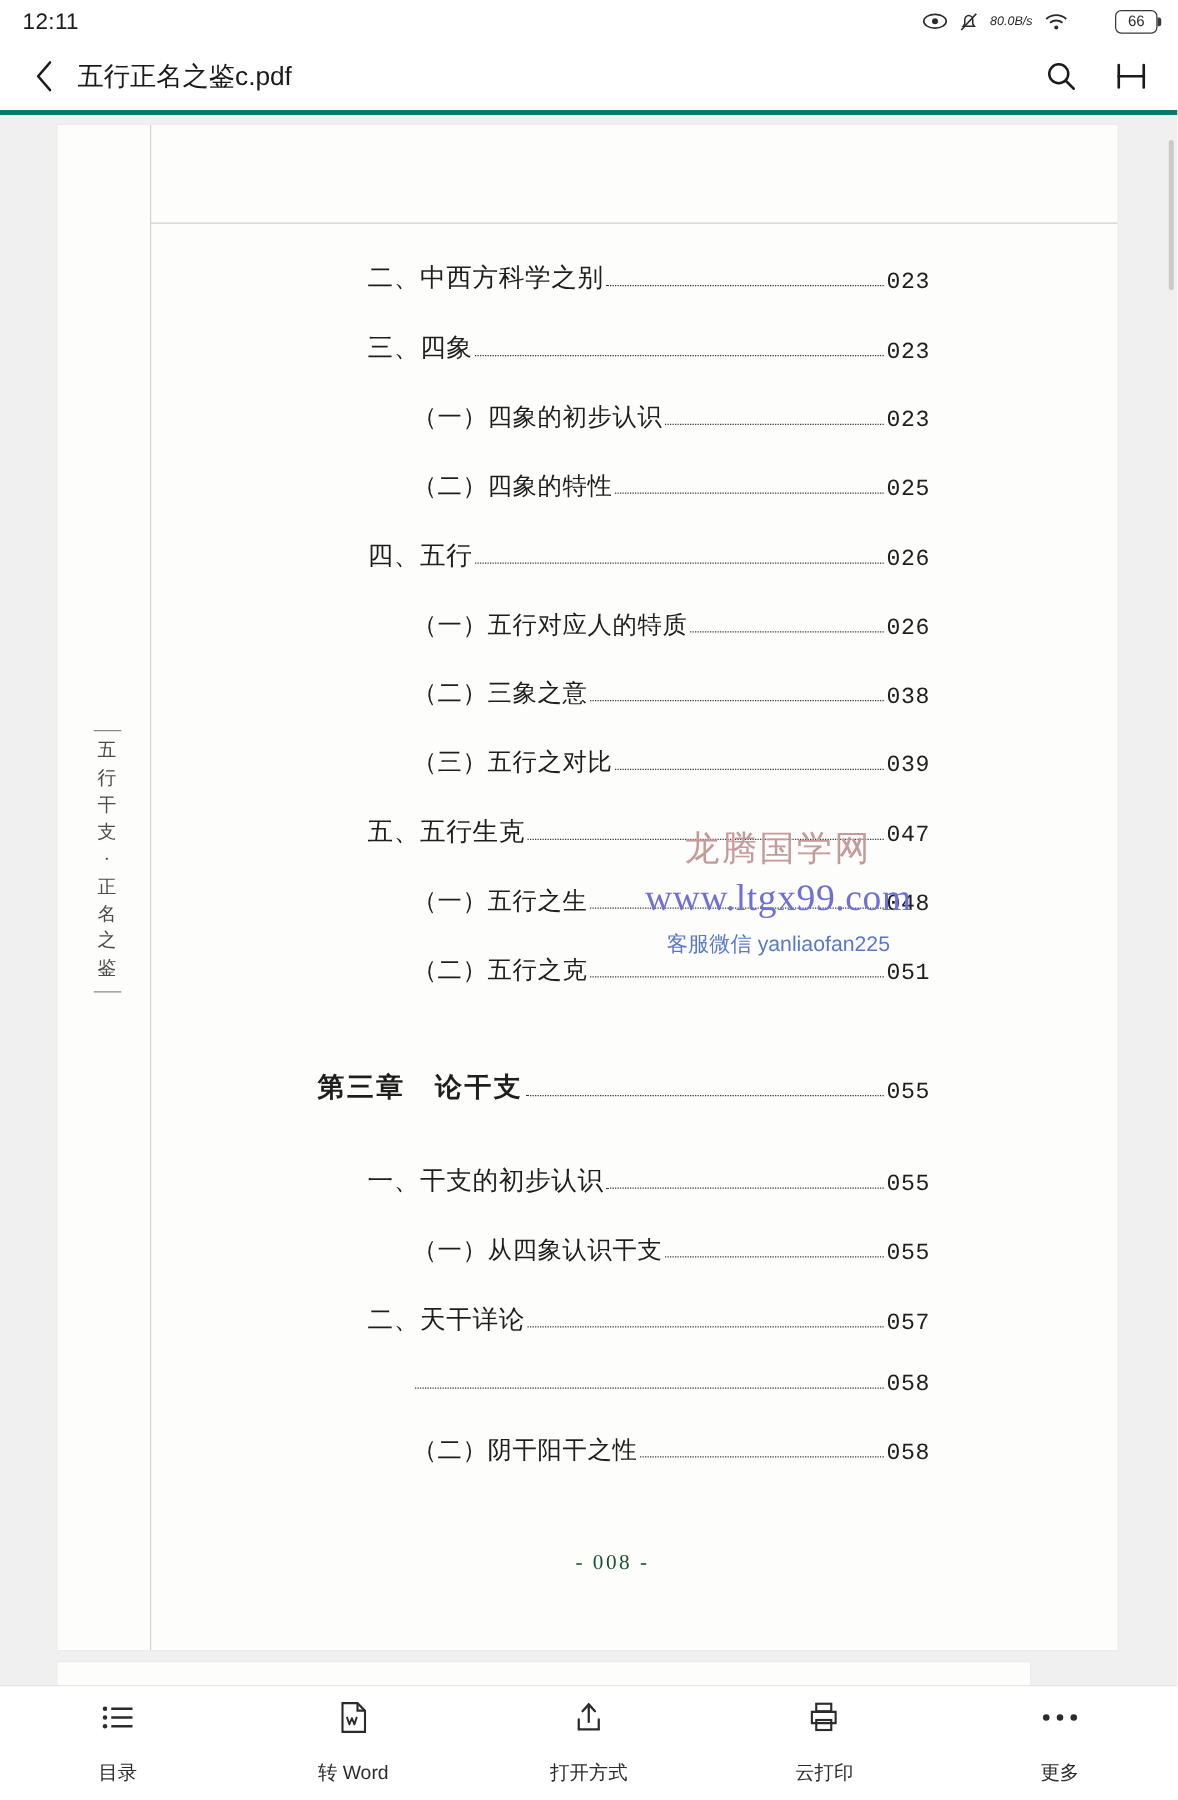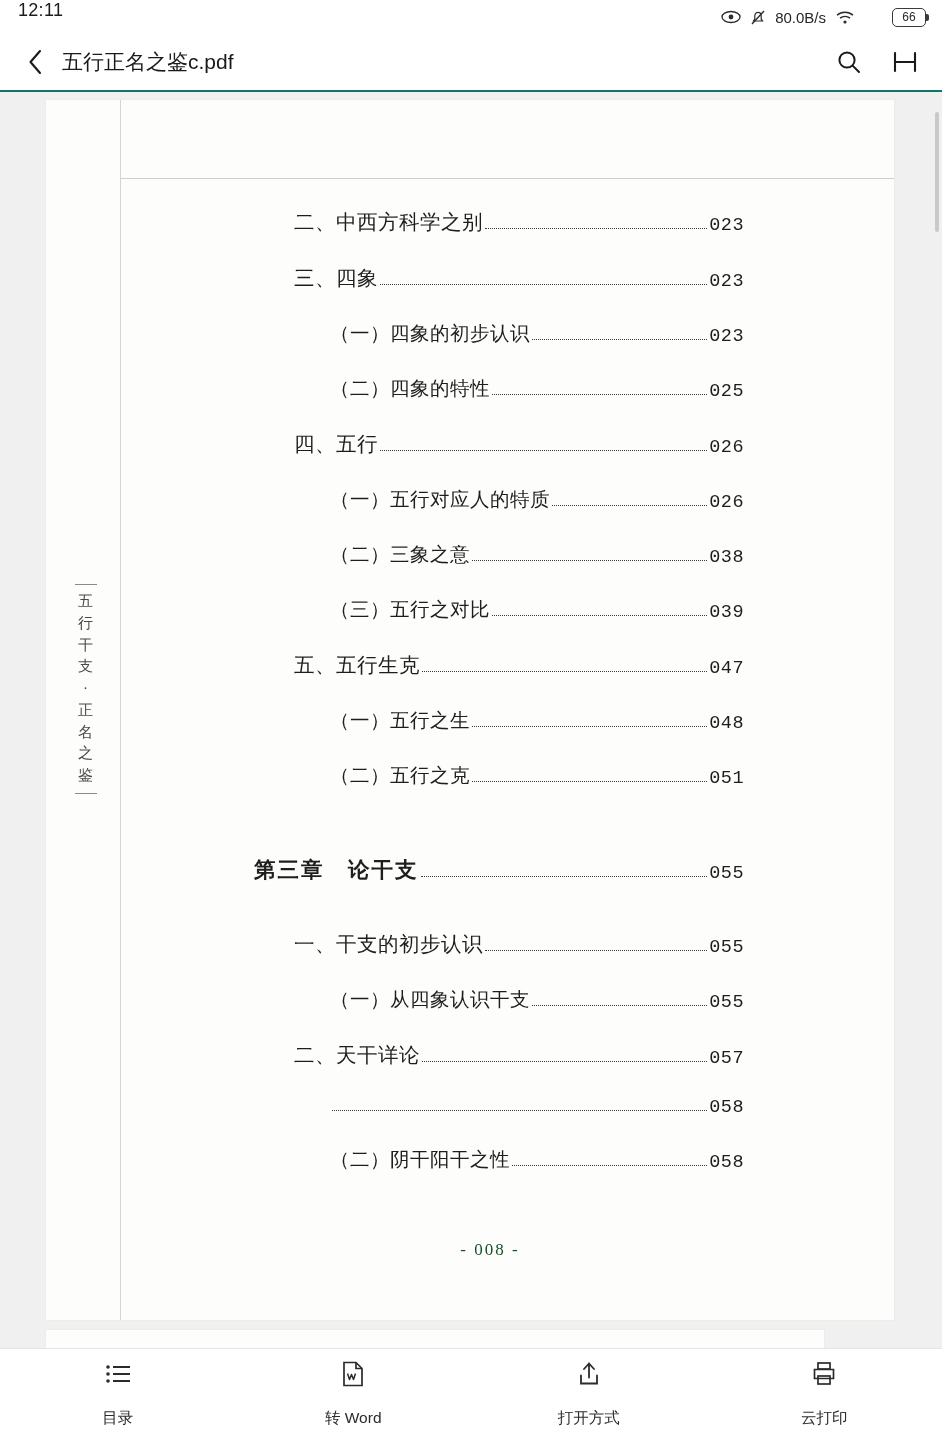--- a/index.html
+++ b/index.html
@@ -6,53 +6,54 @@
   html, body {
     width: 942px; height: 1440px;
     background: #ffffff;
     font-family: "Liberation Sans", sans-serif;
     overflow: hidden;
   }
   
   .statusbar {
     height: 34px;
     display: flex;
+    align-items: center;
     justify-content: space-between;
     padding: 0 16px 0 18px;
     font-size: 17px;
     color: #1b1b1b;
     background: #ffffff;
   }
   .statusbar .left { font-size: 18px; letter-spacing: .3px; }
   .statusbar .right {
     display: flex; align-items: center; gap: 9px;
     font-size: 14px; color: #262626;
   }
   .icon-eye, .icon-bell-off, .icon-wifi { display: inline-block; }
-  .net-speed { font-size: 15px; }
+  .net-speed { font-size: 10px; font-style: italic; }
   .battery {
     position: relative;
     width: 34px; height: 19px;
     border: 1.6px solid #3a3a3a;
     border-radius: 5px;
     display: flex; align-items: center; justify-content: center;
     font-size: 12px; color: #2b2b2b; margin-left: 28px;
   }
   .battery::after {
     content: "";
     position: absolute; right: -4px; top: 5.5px;
     width: 2.6px; height: 7px; background: #3a3a3a; border-radius: 0 2px 2px 0;
   }
   
   .appbar {
     height: 58px;
     display: flex; align-items: center;
     padding: 0 22px 0 18px;
     background: #ffffff;
-    border-bottom: 2px solid #0f766e;
+    border-bottom: 4px solid #0f766e;
   }
   .back-btn {
     width: 34px; height: 34px;
     display: flex; align-items: center; justify-content: center;
     cursor: pointer;
   }
   .doc-title {
     margin-left: 10px;
     font-size: 21px;
     color: #1a1a1a;
@@ -348,20 +349,25 @@
         <span class="dots"></span>
         <span class="pg">058</span>
       </div>
       <div class="toc-row lvl2">
         <span class="label">（二）阴干阳干之性</span>
         <span class="dots"></span>
         <span class="pg">058</span>
       </div>
     </div>
 
+    <div class="watermark">
+      <div class="wm1">龙腾国学网</div>
+      <div class="wm2">www.ltgx99.com</div>
+      <div class="wm3">客服微信 yanliaofan225</div>
+    </div>
 
     <div class="page-number">- 008 -</div>
   </div>
 
   <div class="next-page"></div>
 </div>
 
 <div class="toolbar">
   <div class="tb-item">
     <span class="ic">
@@ -398,13 +404,23 @@
   <div class="tb-item">
     <span class="ic">
       <svg width="26" height="25" viewBox="0 0 26 25">
         <rect x="7" y="2" width="12" height="6" fill="none" stroke="#2b2b2b" stroke-width="1.7"></rect>
         <path d="M3.5 8.5h19v9h-19z" fill="none" stroke="#2b2b2b" stroke-width="1.7"></path>
         <rect x="7" y="15" width="12" height="8" fill="none" stroke="#2b2b2b" stroke-width="1.7"></rect>
       </svg>
     </span>
     <span class="lb">云打印</span>
   </div>
+  <div class="tb-item">
+    <span class="ic">
+      <svg width="30" height="10" viewBox="0 0 30 10">
+        <circle cx="4" cy="5" r="2.6" fill="#2b2b2b"></circle>
+        <circle cx="15" cy="5" r="2.6" fill="#2b2b2b"></circle>
+        <circle cx="26" cy="5" r="2.6" fill="#2b2b2b"></circle>
+      </svg>
+    </span>
+    <span class="lb">更多</span>
+  </div>
 </div>
 
 </body></html>

